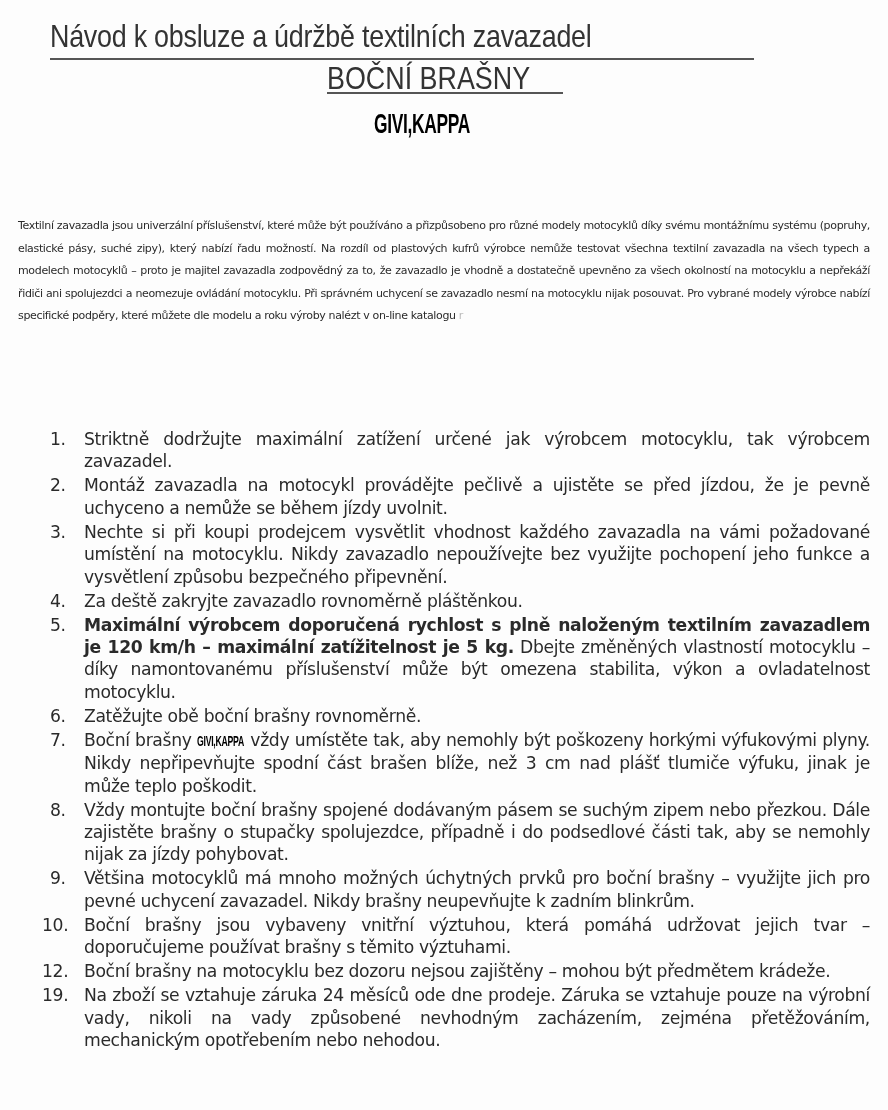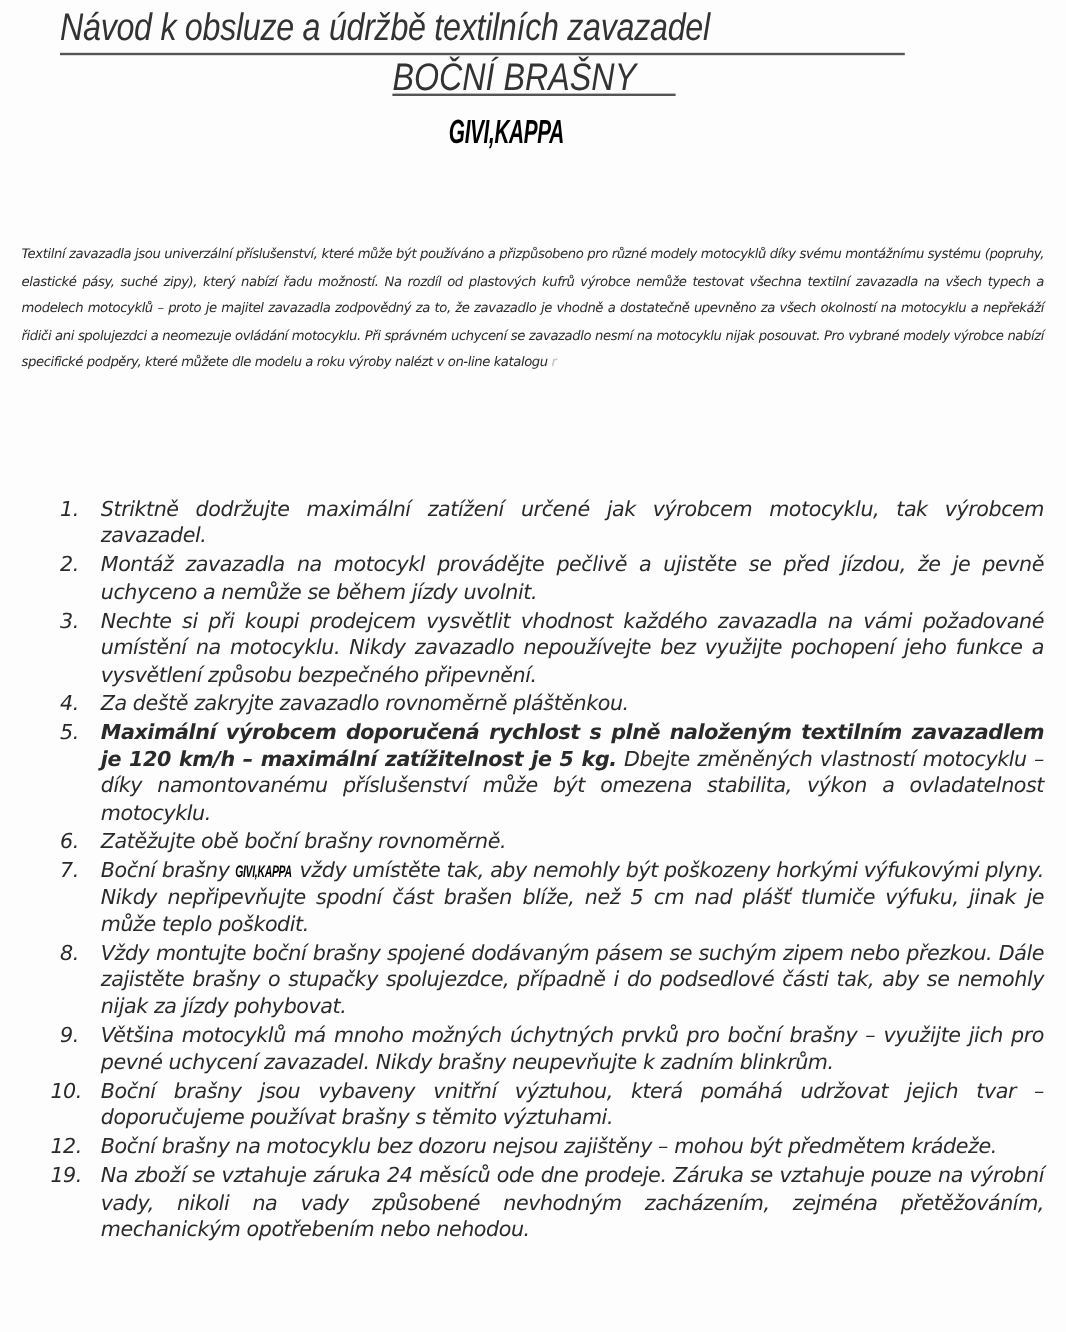--- a/index.html
+++ b/index.html
@@ -3,21 +3,21 @@
 <meta charset="utf-8">
 <style>
   html, body { margin: 0; padding: 0; }
   body {
     width: 888px; height: 1110px; overflow: hidden;
     background: #fdfdfd;
     font-family: "DejaVu Sans", sans-serif;
     color: #222;
     position: relative;
   }
-  .page { position: absolute; left: 0; top: 2px; width: 888px; height: 906px; font-style: italic; }
+  .page { position: absolute; left: 0; top: 16px; width: 888px; height: 906px; }
   .title {
     position: absolute; left: 50px; top: 2px; width: 704px;
     font-family: "Liberation Sans", sans-serif;
     font-size: 32px; color: #333; text-align: left;
     letter-spacing: -0.3px; transform: scaleX(0.84); transform-origin: left top;
     white-space: nowrap;
   }
   .title-line { position: absolute; left: 50px; top: 42px; width: 704px; height: 2px; background: #555; }
   .subtitle {
     position: absolute; left: 327px; top: 44px;
@@ -68,20 +68,20 @@
     <span class="intro-fade">r</span>
   </p>
 
   <ol class="rules">
     <li><span class="num">1.</span><span>Striktně dodržujte maximální zatížení určené jak výrobcem motocyklu, tak výrobcem zavazadel.</span></li>
     <li><span class="num">2.</span><span>Montáž zavazadla na motocykl provádějte pečlivě a ujistěte se před jízdou, že je pevně uchyceno a nemůže se během jízdy uvolnit.</span></li>
     <li><span class="num">3.</span><span>Nechte si při koupi prodejcem vysvětlit vhodnost každého zavazadla na vámi požadované umístění na motocyklu. Nikdy zavazadlo nepoužívejte bez využijte pochopení jeho funkce a vysvětlení způsobu bezpečného připevnění.</span></li>
     <li><span class="num">4.</span><span>Za deště zakryjte zavazadlo rovnoměrně pláštěnkou.</span></li>
     <li><span class="num">5.</span><span class="bold">Maximální výrobcem doporučená rychlost s plně naloženým textilním zavazadlem je 120 km/h – maximální zatížitelnost je 5 kg.</span><span> Dbejte změněných vlastností motocyklu – díky namontovanému příslušenství může být omezena stabilita, výkon a ovladatelnost motocyklu.</span></li>
     <li><span class="num">6.</span><span>Zatěžujte obě boční brašny rovnoměrně.</span></li>
-    <li><span class="num">7.</span><span>Boční brašny </span><span class="inline-brand">GIVI,KAPPA</span><span> vždy umístěte tak, aby nemohly být poškozeny horkými výfukovými plyny. Nikdy nepřipevňujte spodní část brašen blíže, než 5 cm nad plášť tlumiče výfuku, jinak je může teplo poškodit.</span></li>
+    <li><span class="num">7.</span><span>Boční brašny </span><span class="inline-brand">GIVI,KAPPA</span><span> vždy umístěte tak, aby nemohly být poškozeny horkými výfukovými plyny. Nikdy nepřipevňujte spodní část brašen blíže, než 3 cm nad plášť tlumiče výfuku, jinak je může teplo poškodit.</span></li>
     <li><span class="num">8.</span><span>Vždy montujte boční brašny spojené dodávaným pásem se suchým zipem nebo přezkou. Dále zajistěte brašny o stupačky spolujezdce, případně i do podsedlové části tak, aby se nemohly nijak za jízdy pohybovat.</span></li>
     <li><span class="num">9.</span><span>Většina motocyklů má mnoho možných úchytných prvků pro boční brašny – využijte jich pro pevné uchycení zavazadel. Nikdy brašny neupevňujte k zadním blinkrům.</span></li>
     <li><span class="num wide">10.</span><span>Boční brašny jsou vybaveny vnitřní výztuhou, která pomáhá udržovat jejich tvar – doporučujeme používat brašny s těmito výztuhami.</span></li>
     <li><span class="num wide">12.</span><span>Boční brašny na motocyklu bez dozoru nejsou zajištěny – mohou být předmětem krádeže.</span></li>
     <li><span class="num wide">19.</span><span>Na zboží se vztahuje záruka 24 měsíců ode dne prodeje. Záruka se vztahuje pouze na výrobní vady, nikoli na vady způsobené nevhodným zacházením, zejména přetěžováním, mechanickým opotřebením nebo nehodou.</span></li>
   </ol>
 </div>
 
 </body></html>

